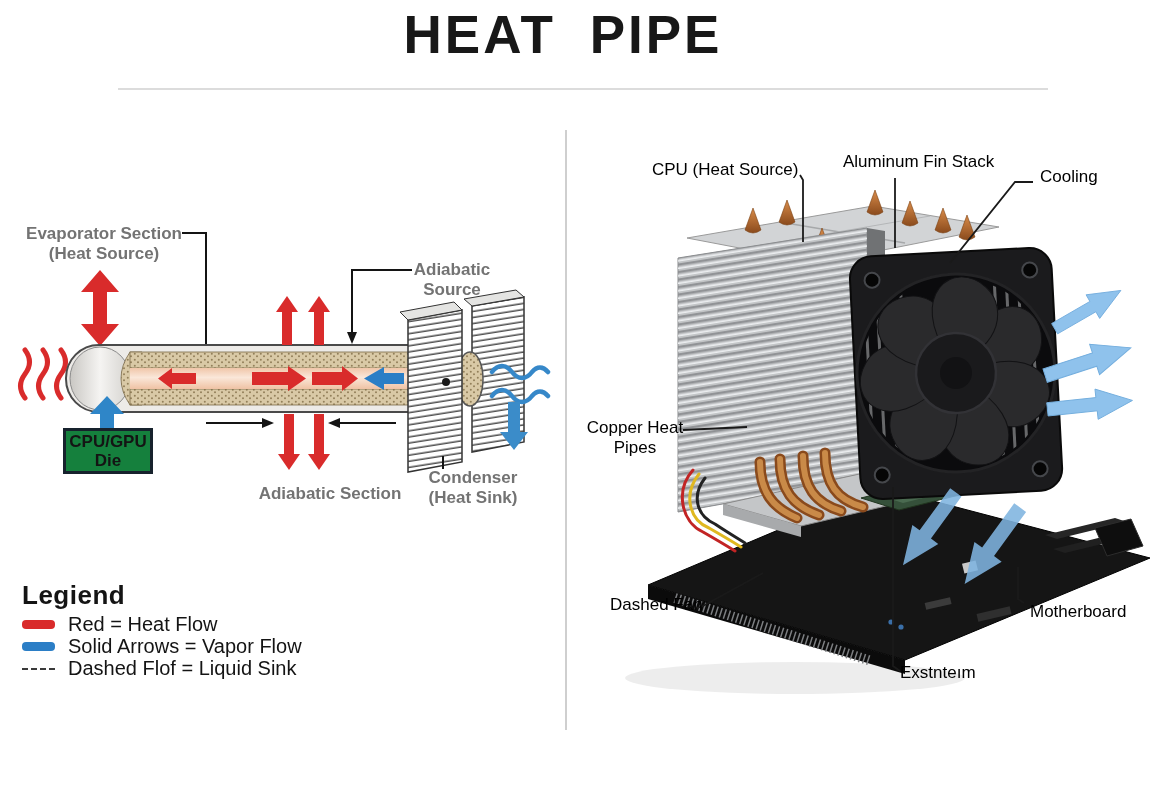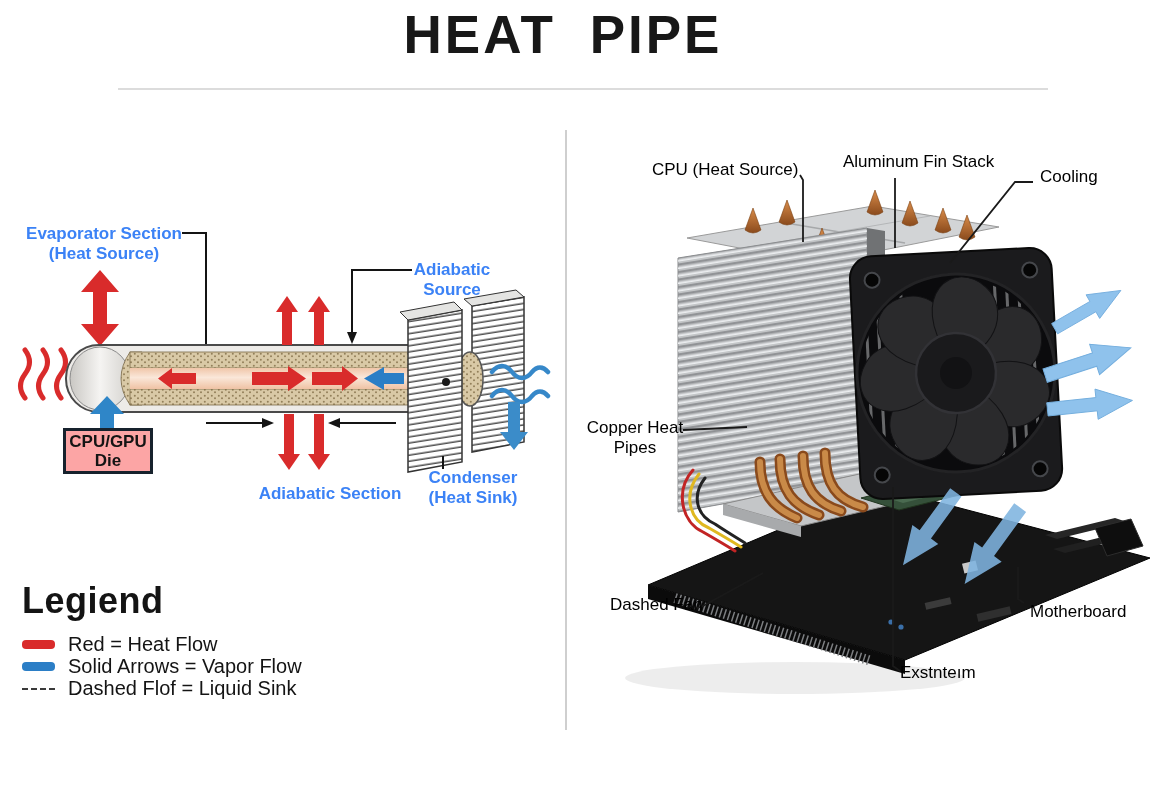--- a/index.html
+++ b/index.html
@@ -3,28 +3,28 @@
 <meta charset="utf-8">
 <style>
   html,body{margin:0;padding:0;background:#ffffff;}
   .canvas{position:relative;width:1164px;height:788px;background:#ffffff;overflow:hidden;
           font-family:"Liberation Sans","DejaVu Sans",sans-serif;color:#141414;border-radius:30px;}
   .title{position:absolute;left:0;top:4px;width:1126px;text-align:center;
          font-size:53px;font-weight:bold;letter-spacing:3px;word-spacing:16px;color:#181818;}
   .hrule{position:absolute;left:118px;top:88px;width:930px;height:2px;background:#dcdcdc;}
   .vdivider{position:absolute;left:565px;top:130px;width:2px;height:600px;background:#cfcfcf;}
   .art{position:absolute;}
-  .lbl{position:absolute;font-weight:bold;font-size:17px;line-height:20px;text-align:center;color:#3b82f6;}
+  .lbl{position:absolute;font-weight:bold;font-size:17px;line-height:20px;text-align:center;color:#737373;}
   .rlbl{position:absolute;font-size:17px;line-height:20px;color:#000000;white-space:nowrap;}
   .rlbl.two{white-space:normal;text-align:center;}
-  .die{position:absolute;left:63px;top:428px;width:90px;height:46px;background:#fca5a5;
+  .die{position:absolute;left:63px;top:428px;width:90px;height:46px;background:#15803d;
        border:3px solid #17222d;box-sizing:border-box;display:flex;flex-direction:column;
        justify-content:center;font-weight:bold;font-size:17px;line-height:19px;text-align:center;}
   .legend{position:absolute;left:22px;top:580px;}
-  .legend-title{font-size:36px;font-weight:bold;letter-spacing:.5px;margin:0 0 15px 0;}
+  .legend-title{font-size:26px;font-weight:bold;letter-spacing:.5px;margin:0 0 6px 0;}
   .lrow{display:flex;align-items:center;margin-bottom:7px;font-size:20px;height:15px;}
   .sw{width:33px;height:9px;border-radius:4px;margin-right:13px;flex:0 0 auto;}
   .sw.red{background:#d92b2b;}
   .sw.blue{background:#2b7ec6;}
   .sw.dash{height:0;border-radius:0;background:none;border-top:2.5px dashed #3a3a3a;}
 </style>
 </head>
 <body>
 
 <div class="canvas">

